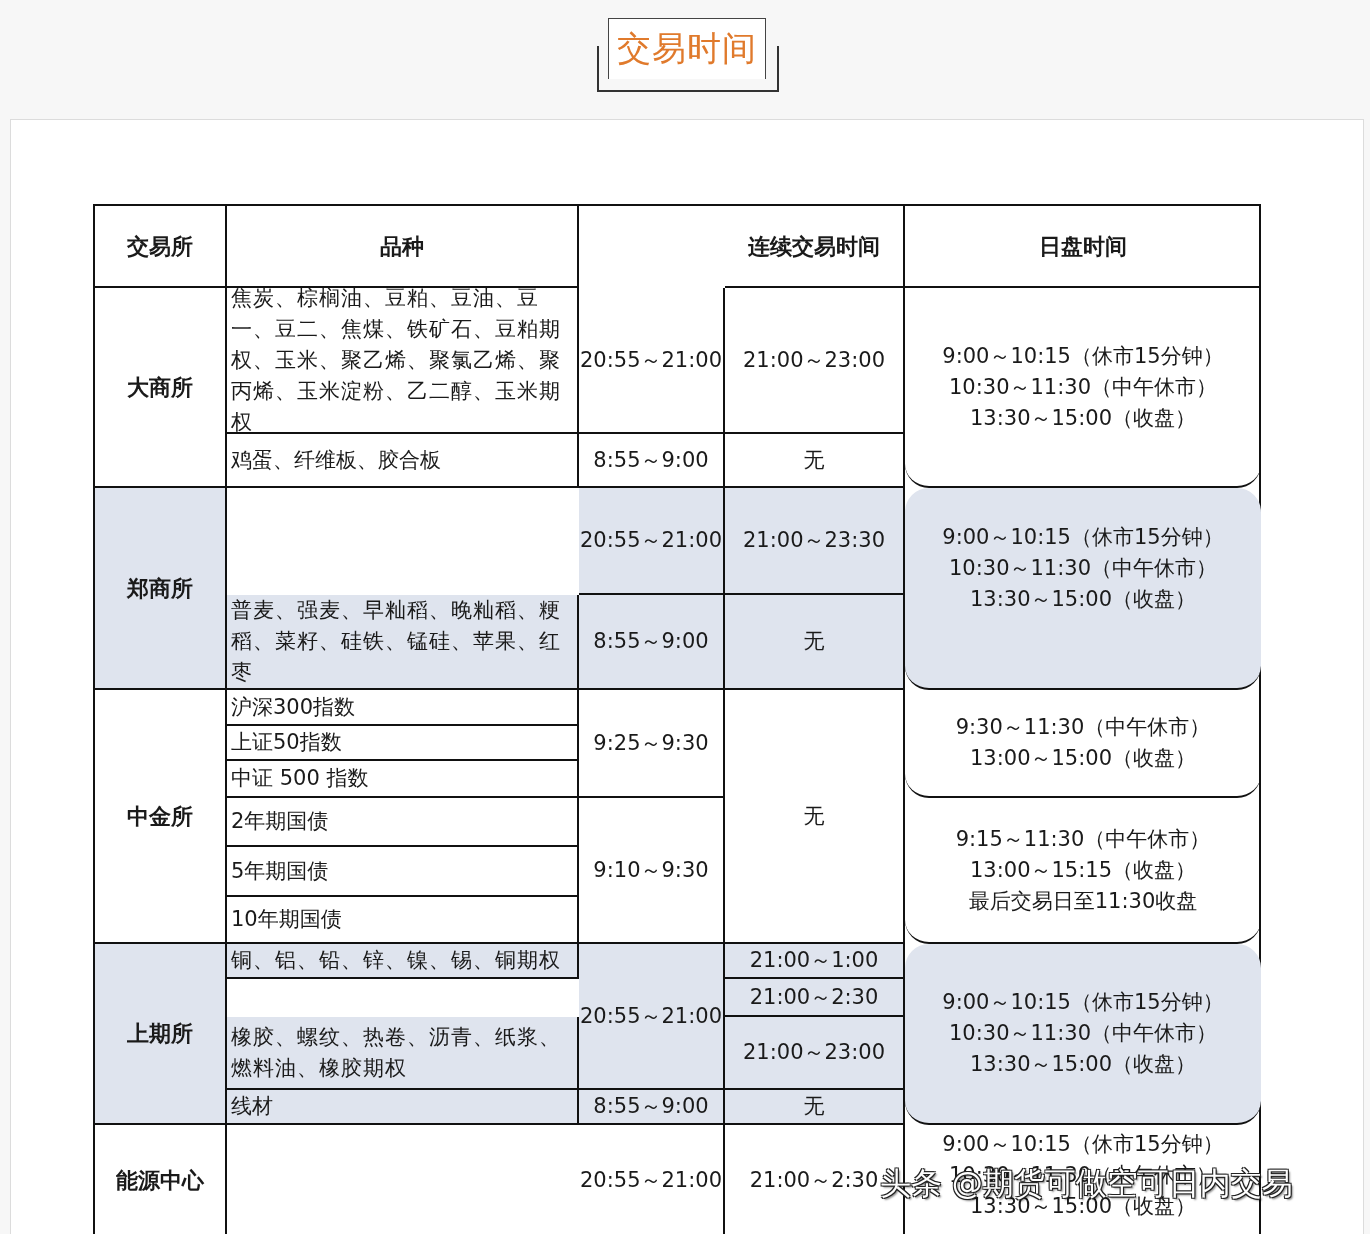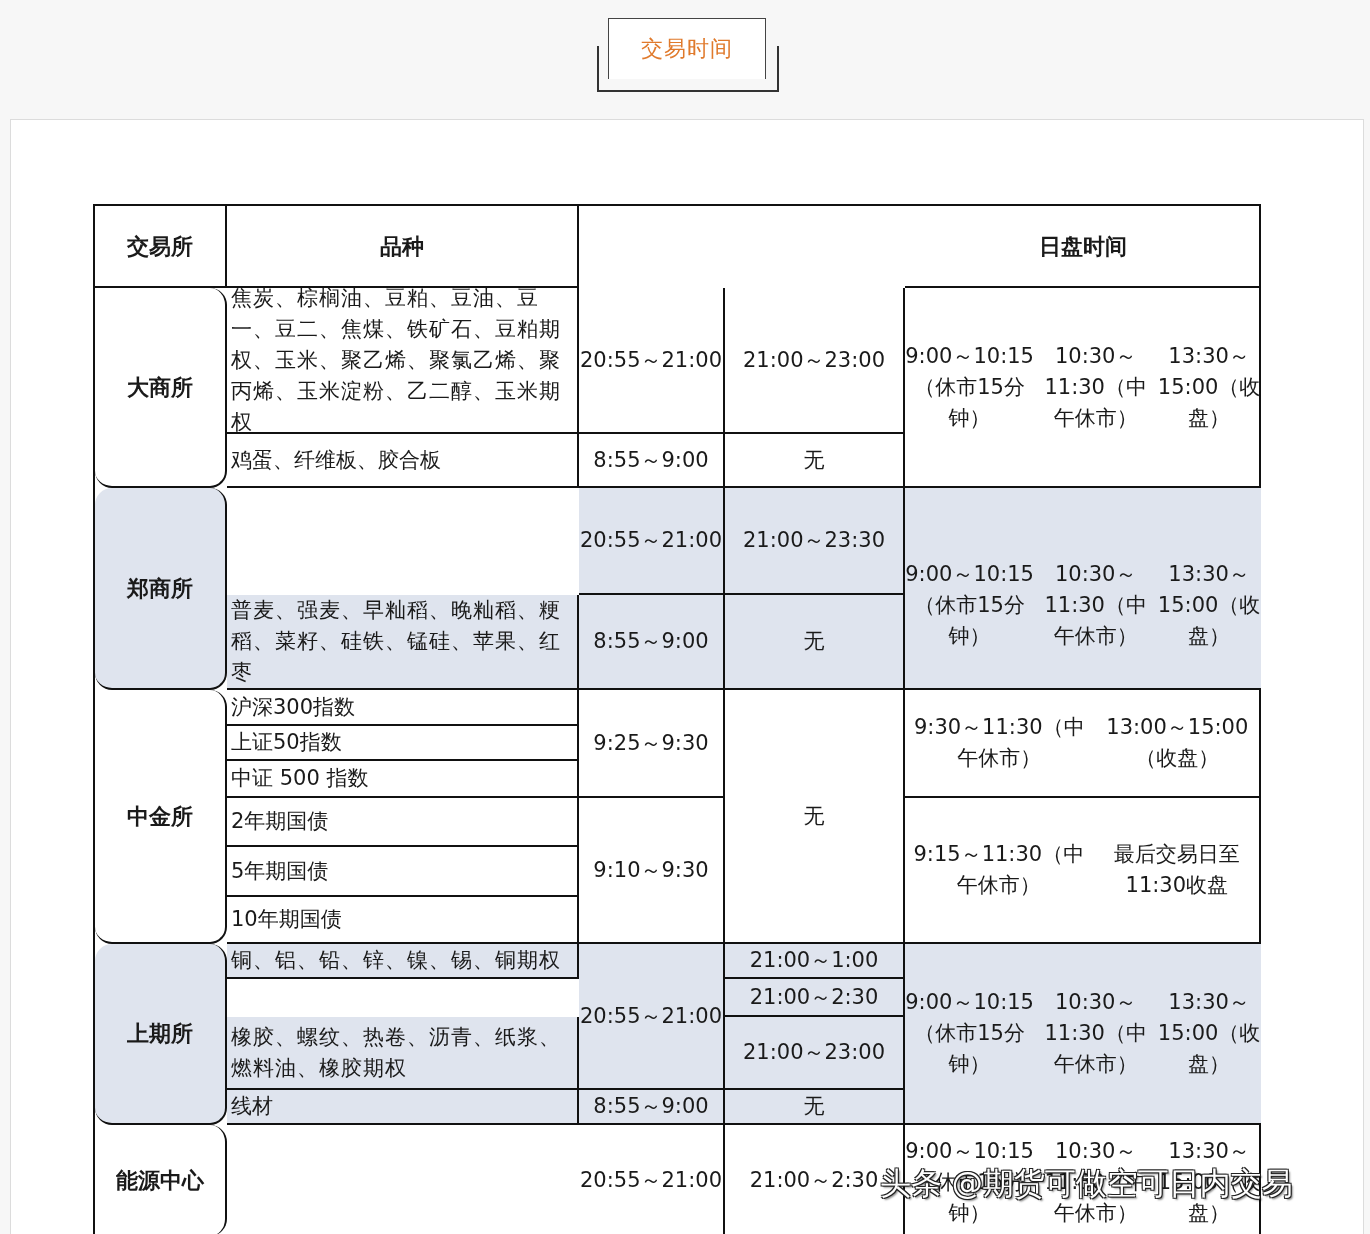--- a/index.html
+++ b/index.html
@@ -3,36 +3,36 @@
 <meta charset="utf-8">
 <style>
   html,body{margin:0;padding:0;}
   body{width:1370px;height:1234px;background:#f7f7f7;position:relative;overflow:hidden;
        font-family:"DejaVu Sans","Liberation Sans",sans-serif;color:#1a1a1a;}
   .title-wrap{position:absolute;left:597px;top:18px;width:180px;height:74px;}
   .title-bracket-bottom{position:absolute;left:0;top:28px;width:178px;height:44px;
        border-left:2px solid #333;border-right:2px solid #333;border-bottom:2px solid #333;}
   .title-box{position:absolute;left:11px;top:0;width:156px;height:60px;border:1.5px solid #444;border-bottom:none;
        background:#fff;display:flex;align-items:center;justify-content:center;}
-  .title-text{color:#e07a2c;font-size:22px;letter-spacing:1px;}
+  .title-text{color:#e07a2c;font-size:34px;letter-spacing:1px;}
   .panel{position:absolute;left:10px;top:119px;width:1352px;height:1125px;background:#fff;
        border:1px solid #dcdcdc;}
   .grid{position:absolute;left:93px;top:169px;display:grid;
        grid-template-columns:132px 352px 146px 180px 356px;
        grid-template-rows:82px 146px 54px 107px 95px 36px 35px 37px 49px 50px 47px 35px 38px 73px 35px 111px;
        border:2.5px solid #111;box-sizing:border-box;width:1168px;height:1032px;margin-top:35px;}
   .c{border-right:2px solid #111;border-bottom:2px solid #111;box-sizing:border-box;
      display:flex;align-items:center;justify-content:center;font-size:21px;line-height:31px;text-align:center;}
   .c.left{justify-content:flex-start;text-align:left;padding-left:4px;padding-right:8px;}
   .c.last{border-right:none;}
   .c.bottom{border-bottom:none;}
   .hdr{font-weight:bold;font-size:22px;}
-  .ex{font-weight:bold;font-size:22px;border-radius:17px;}
+  .ex{font-weight:bold;font-size:22px;}
   .shade{background:#dfe4ee;}
-  .multi{flex-direction:row;}
+  .multi{flex-direction:column;border-radius:24px;}
   .multi span{display:block;}
   .watermark{position:absolute;left:880px;top:1163px;font-size:31px;color:#fff;
        text-shadow:1px 1px 0 #222,-1px -1px 0 #222,1px -1px 0 #222,-1px 1px 0 #222,2px 2px 2px rgba(0,0,0,.5);
        letter-spacing:0px;white-space:nowrap;}
 </style>
 </head>
 <body>
 
 <div class="title-wrap">
   <div class="title-bracket-bottom"></div>
@@ -40,20 +40,21 @@
     <span class="title-text">交易时间</span>
   </div>
 </div>
 
 <div class="panel"></div>
 
 <div class="grid">
 
   <div class="c hdr" style="grid-column:1;grid-row:1">交易所</div>
   <div class="c hdr" style="grid-column:2;grid-row:1">品种</div>
+  <div class="c hdr" style="grid-column:4;grid-row:1">连续交易时间</div>
   <div class="c hdr last" style="grid-column:5;grid-row:1">日盘时间</div>
 
   <div class="c ex" style="grid-column:1;grid-row:2/4">大商所</div>
   <div class="c left" style="grid-column:2;grid-row:2;letter-spacing:1px">焦炭、棕榈油、豆粕、豆油、豆一、豆二、焦煤、铁矿石、豆粕期权、玉米、聚乙烯、聚氯乙烯、聚丙烯、玉米淀粉、乙二醇、玉米期权</div>
   <div class="c" style="grid-column:3;grid-row:2">20:55～21:00</div>
   <div class="c" style="grid-column:4;grid-row:2">21:00～23:00</div>
   <div class="c left" style="grid-column:2;grid-row:3">鸡蛋、纤维板、胶合板</div>
   <div class="c" style="grid-column:3;grid-row:3">8:55～9:00</div>
   <div class="c" style="grid-column:4;grid-row:3">无</div>
   <div class="c multi last" style="grid-column:5;grid-row:2/4">
@@ -83,20 +84,21 @@
   <div class="c left" style="grid-column:2;grid-row:10">5年期国债</div>
   <div class="c left" style="grid-column:2;grid-row:11">10年期国债</div>
   <div class="c" style="grid-column:3;grid-row:9/12">9:10～9:30</div>
   <div class="c" style="grid-column:4;grid-row:6/12">无</div>
   <div class="c multi last" style="grid-column:5;grid-row:6/9">
     <span>9:30～11:30（中午休市）</span>
     <span>13:00～15:00（收盘）</span>
   </div>
   <div class="c multi last" style="grid-column:5;grid-row:9/12">
     <span>9:15～11:30（中午休市）</span>
+    <span>13:00～15:15（收盘）</span>
     <span>最后交易日至11:30收盘</span>
   </div>
 
   <div class="c ex shade" style="grid-column:1;grid-row:12/16">上期所</div>
   <div class="c left shade" style="grid-column:2;grid-row:12;letter-spacing:1px">铜、铝、铅、锌、镍、锡、铜期权</div>
   <div class="c left shade" style="grid-column:2;grid-row:14;letter-spacing:1px">橡胶、螺纹、热卷、沥青、纸浆、燃料油、橡胶期权</div>
   <div class="c left shade" style="grid-column:2;grid-row:15">线材</div>
   <div class="c shade" style="grid-column:3;grid-row:12/15">20:55～21:00</div>
   <div class="c shade" style="grid-column:3;grid-row:15">8:55～9:00</div>
   <div class="c shade" style="grid-column:4;grid-row:12">21:00～1:00</div>

